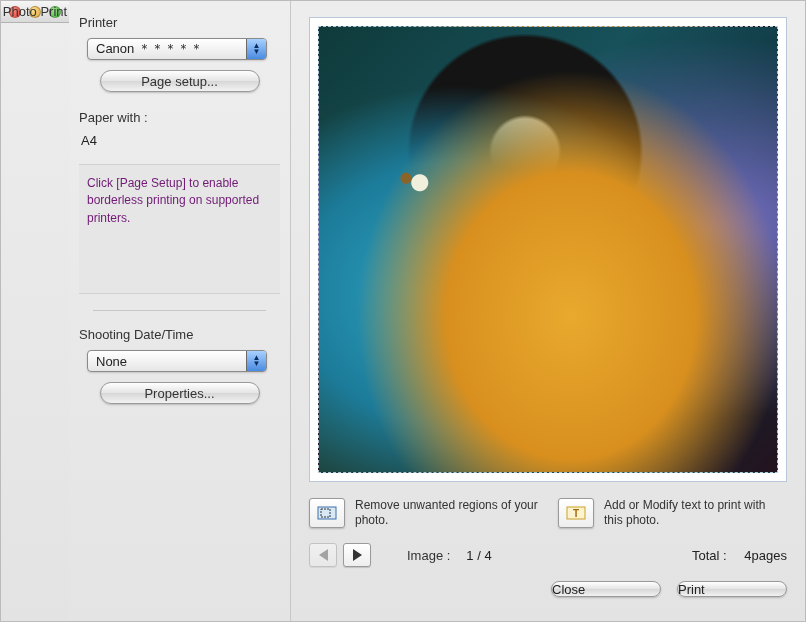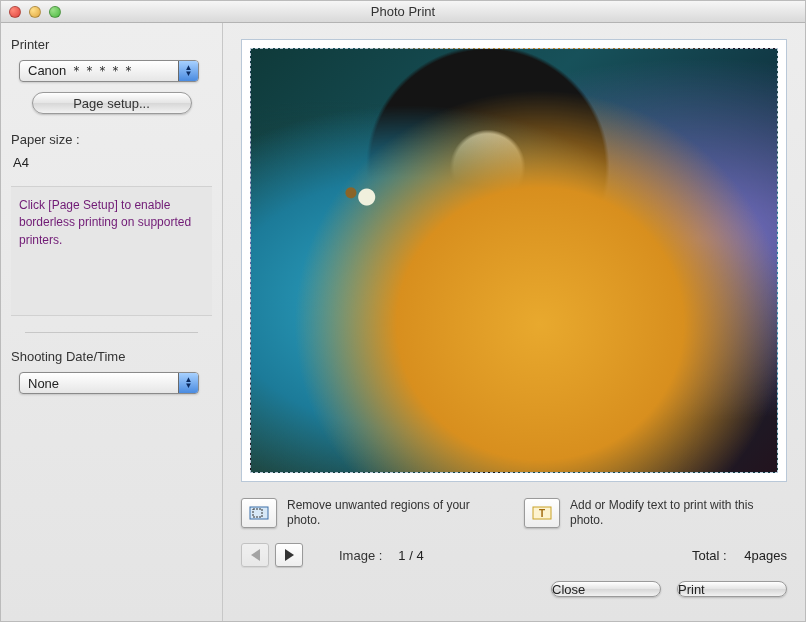--- a/index.html
+++ b/index.html
@@ -10,21 +10,21 @@
   color: #222;
   width: 806px;
   height: 622px;
   overflow: hidden;
 }
 .window {
   width: 806px;
   height: 622px;
   background: linear-gradient(#ededed, #e3e3e3);
   display: flex;
-  flex-direction: column;
+  flex-direction: row;
   border: 1px solid #bbb;
 }
 .titlebar {
   height: 22px;
   background: linear-gradient(#f6f6f6, #d9d9d9);
   border-bottom: 1px solid #b3b3b3;
   display: flex;
   align-items: center;
   padding: 0 8px;
   position: relative;
@@ -289,34 +289,37 @@
 
       <div class="aqua-select">
         <span>Canon ＊＊＊＊＊</span>
         <span class="cap">▲<br>▼</span>
       </div>
 
       <div class="aqua-btn">
         <span>Page setup...</span>
       </div>
 
-      <div class="section-label paper-size-lbl">Paper size :</div>
+      <div class="section-label paper-size-lbl">Paper with :</div>
       <div class="paper-size-val">A4</div>
 
       <div class="hint-box">Click [Page Setup] to enable borderless printing on supported printers.</div>
 
       <hr class="hr">
 
       <div class="section-label">Shooting Date/Time</div>
 
       <div class="aqua-select">
         <span>None</span>
         <span class="cap">▲<br>▼</span>
       </div>
 
+      <div class="aqua-btn">
+        <span>Properties...</span>
+      </div>
 
     </div>
 
     <div class="main">
 
       <div class="preview-wrap">
         <div class="preview-inner"></div>
       </div>
 
       <div class="tool-row">

